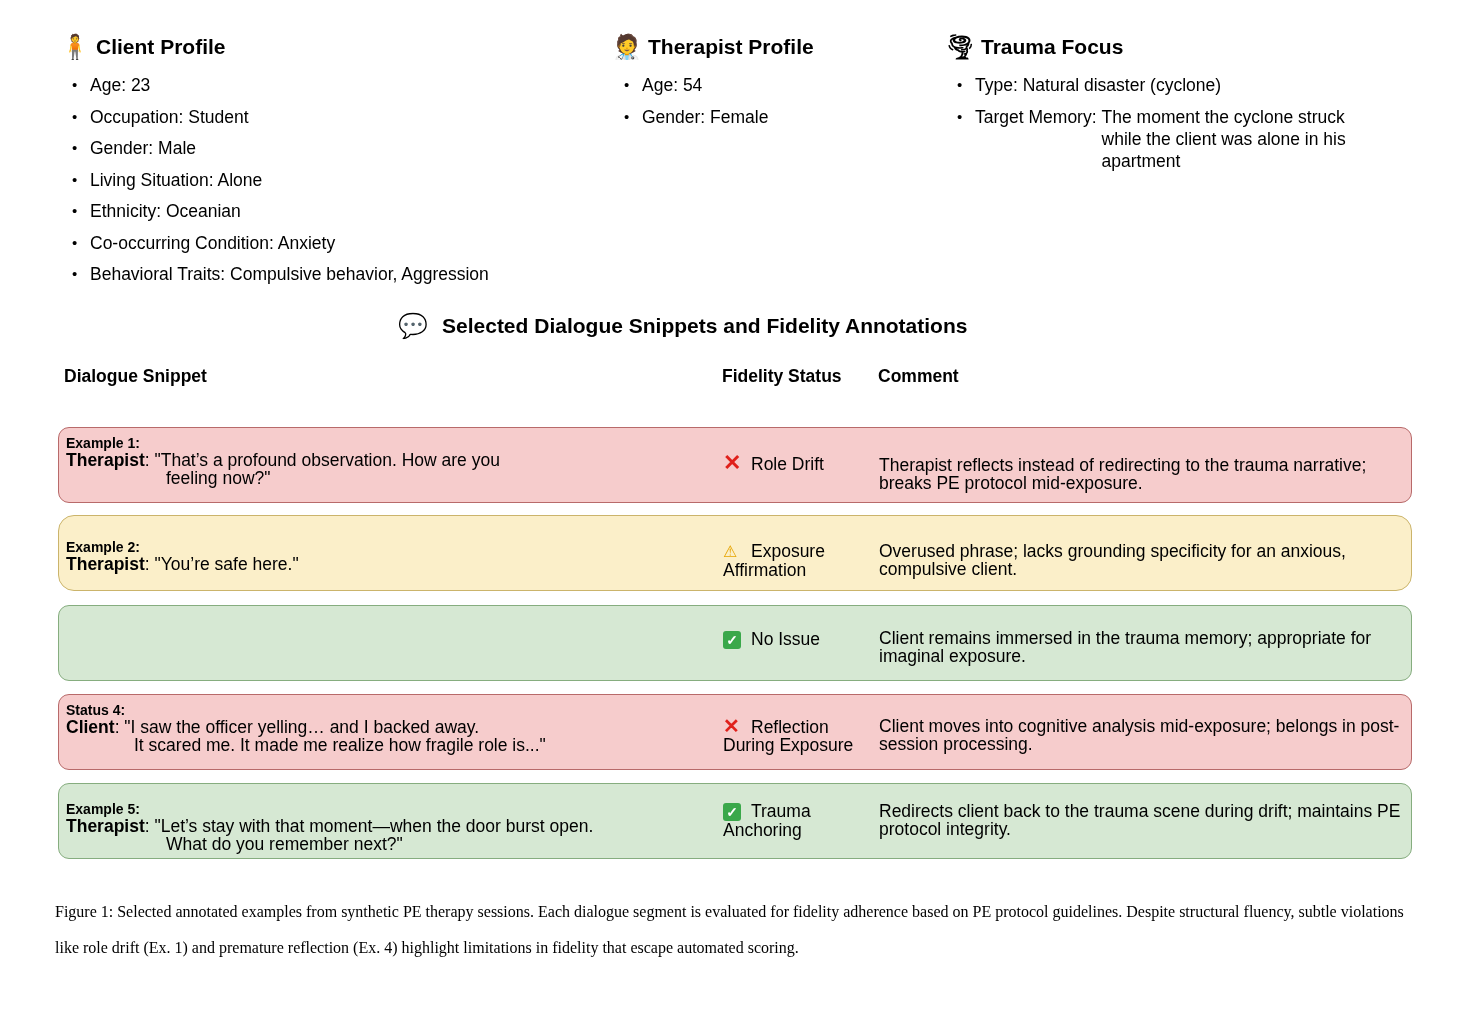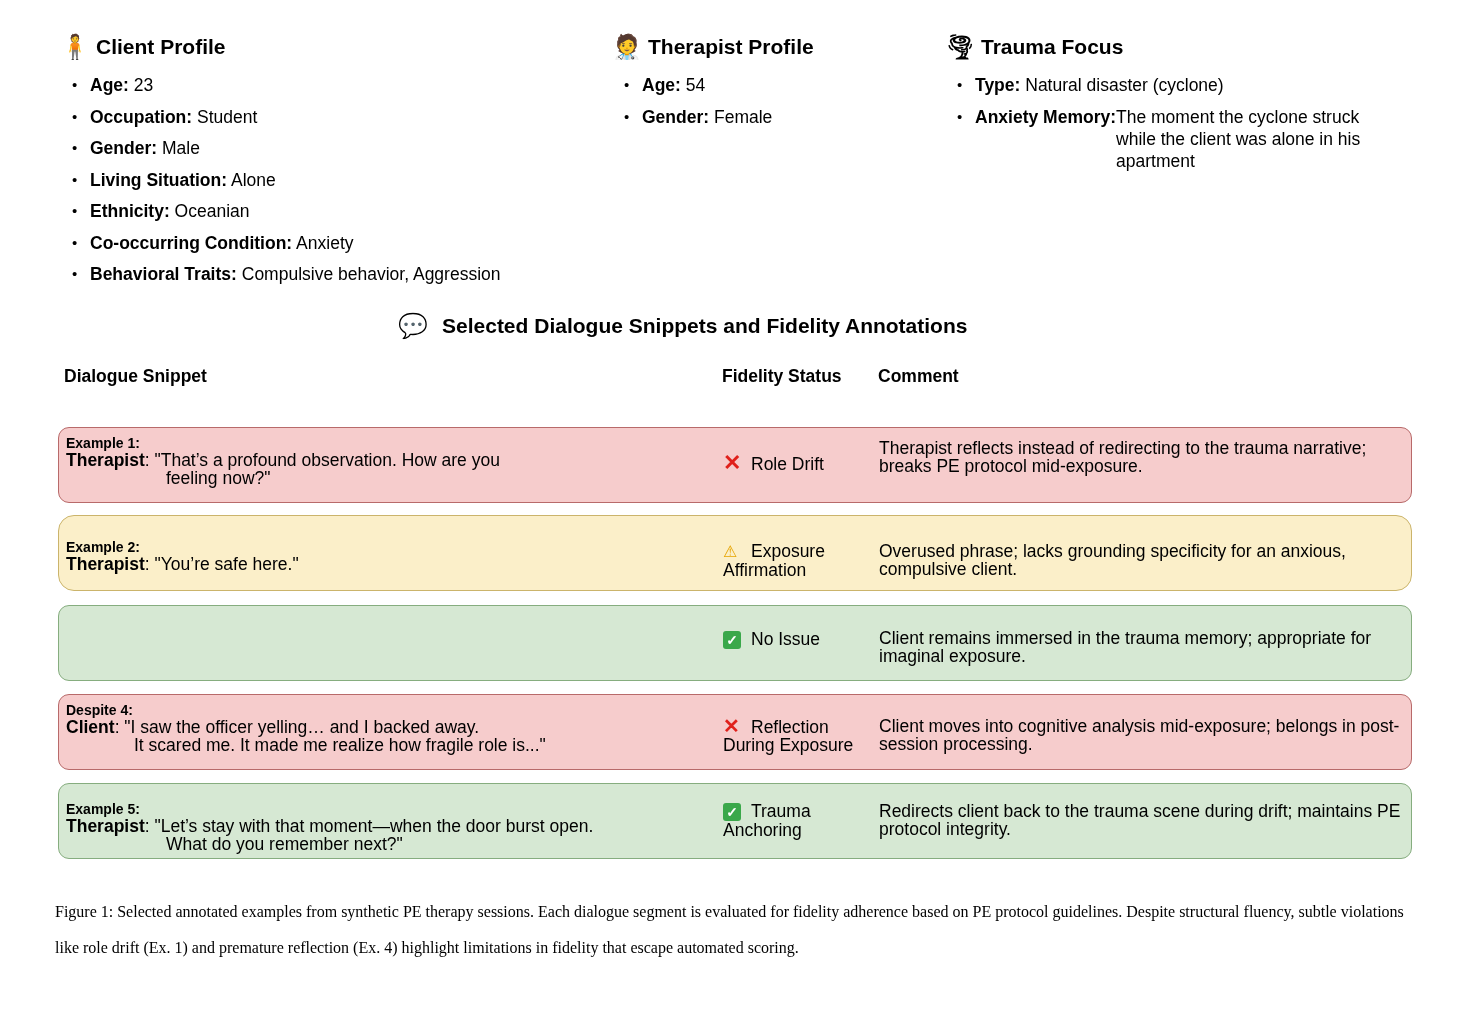--- a/index.html
+++ b/index.html
@@ -4,23 +4,23 @@
 <style>
   html, body { margin: 0; padding: 0; background: #ffffff; }
   body { width: 1473px; height: 1029px; position: relative; overflow: hidden;
          font-family: "Liberation Sans", sans-serif; color: #000; }
   .section { position: absolute; }
   .sec-head { display: flex; align-items: center; font-weight: bold; font-size: 21px; height: 34px; }
   .sec-icon { width: 36px; font-size: 24px; display: inline-block; }
   .sec-list { list-style: none; margin: 10px 0 0 0; padding: 0 0 0 30px; font-size: 17.5px; }
   .sec-list li { position: relative; margin-bottom: 9.5px; line-height: 22px; }
   .sec-list li::before { content: "•"; position: absolute; left: -18px; top: 0; font-size: 15px; }
-  .sec-list .k { font-weight: bold; }
+  .sec-list .k { font-weight: normal; }
   .wrapli { display: flex; }
-  .wrapli .v { display: inline-block; width: 270px; }
+  .wrapli .v { display: inline-block; width: 270px; margin-left: 5px; }
 
   #client { left: 60px; top: 30px; }
   #therapist { left: 612px; top: 30px; }
   #trauma { left: 945px; top: 30px; }
 
   #dialog-title { position: absolute; left: 398px; top: 312px; display: flex; align-items: center;
                   font-weight: bold; font-size: 21px; }
   #dialog-title .sec-icon { width: 44px; }
 
   .col-head { position: absolute; top: 366px; font-weight: bold; font-size: 17.5px; }
@@ -76,21 +76,21 @@
 </div>
 
 <div class="section" id="trauma">
   <div class="sec-head">
     <span class="sec-icon">🌪</span>
     <span>Trauma Focus</span>
   </div>
   <ul class="sec-list">
     <li><span class="k">Type:</span> <span>Natural disaster (cyclone)</span></li>
     <li class="wrapli">
-        <span class="k">Anxiety Memory:</span>
+        <span class="k">Target Memory:</span>
         <span class="v">The moment the cyclone struck while the client was alone in his apartment</span>
       </li>
   </ul>
 </div>
 
 <div id="dialog-title">
   <span class="sec-icon">💬</span>
   <span>Selected Dialogue Snippets and Fidelity Annotations</span>
 </div>
 
@@ -100,21 +100,21 @@
 
 <div class="card red" style="top:427px">
   <div class="snippet" style="top:8px">
     <span class="ex-label">Example 1:</span>
     <span class="speaker">Therapist</span><span>: "That’s a profound observation. How are you</span>
     <span class="line2" style="padding-left:100px">feeling now?"</span>
   </div>
   <div class="status" style="top:26px">
     <span class="ico x-ico">✕</span><span>Role Drift</span>
   </div>
-  <div class="comment" style="top:11px">Therapist reflects instead of redirecting to the trauma narrative; breaks PE protocol mid-exposure.</div>
+  <div class="comment" style="top:28px">Therapist reflects instead of redirecting to the trauma narrative; breaks PE protocol mid-exposure.</div>
 </div>
 
 <div class="card yellow" style="top:515px">
   <div class="snippet" style="top:24px">
     <span class="ex-label">Example 2:</span>
     <span class="speaker">Therapist</span><span>: "You’re safe here."</span>
   </div>
   <div class="status" style="top:26px; width:140px">
     <span class="ico warn-ico">⚠</span><span>Exposure Affirmation</span>
   </div>
@@ -123,21 +123,21 @@
 
 <div class="card green" style="top:605px">
   <div class="status" style="top:24px">
     <span class="ico"><span class="check-ico">✓</span></span><span>No Issue</span>
   </div>
   <div class="comment" style="top:23px">Client remains immersed in the trauma memory; appropriate for imaginal exposure.</div>
 </div>
 
 <div class="card red" style="top:694px">
   <div class="snippet" style="top:8px">
-    <span class="ex-label">Despite 4:</span>
+    <span class="ex-label">Status 4:</span>
     <span class="speaker">Client</span><span>: "I saw the officer yelling… and I backed away.</span>
     <span class="line2" style="padding-left:68px">It scared me. It made me realize how fragile role is..."</span>
   </div>
   <div class="status" style="top:22px; width:150px">
     <span class="ico x-ico" style="font-size:20px">✕</span><span>Reflection During Exposure</span>
   </div>
   <div class="comment" style="top:22px">Client moves into cognitive analysis mid-exposure; belongs in post-session processing.</div>
 </div>
 
 <div class="card green" style="top:783px">

